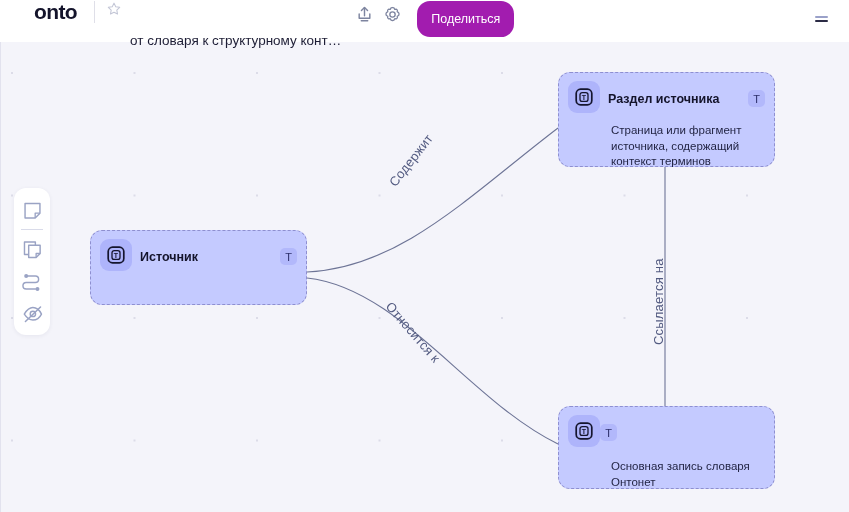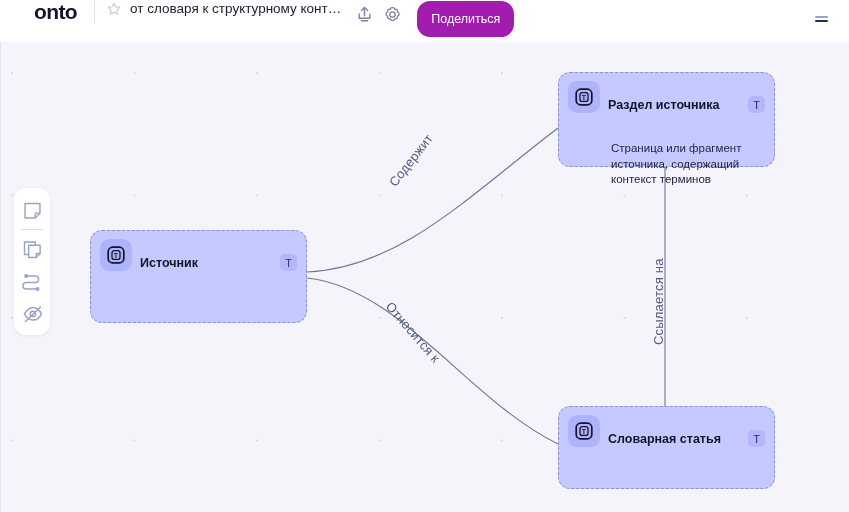--- a/index.html
+++ b/index.html
@@ -83,20 +83,21 @@
     display: block;
   }
   .doc-title {
     font-size: 13.5px;
     color: #1d1d35;
     white-space: nowrap;
     max-width: 246px;
     overflow: hidden;
     text-overflow: ellipsis;
     margin-right: 10px;
+    margin-top: 32px;
   }
   .icon-btn {
     width: 26px;
     height: 26px;
     display: flex;
     align-items: center;
     justify-content: center;
     margin-right: 2px;
     border-radius: 6px;
   }
@@ -213,28 +214,28 @@
 
   
   .node {
     position: absolute;
     background: #c4caff;
     border: 1.6px dashed #8e8fd0;
     border-radius: 12px;
     box-sizing: border-box;
     z-index: 10;
   }
-  #node-source      { left: 90px;  top: 230px; width: 217px; height: 93px; }
+  #node-source      { left: 90px;  top: 230px; width: 217px; height: 75px; }
   #node-section     { left: 558px; top: 72px;  width: 217px; height: 95px; }
   #node-entry       { left: 558px; top: 406px; width: 217px; height: 83px; }
 
   .node-head {
     position: relative;
     display: flex;
-    align-items: flex-end;
+    align-items: center;
     padding: 8px 9px 0 9px;
   }
   .node-icon {
     width: 32px;
     height: 32px;
     border-radius: 9px;
     background: #aeb4fb;
     display: flex;
     align-items: center;
     justify-content: center;
@@ -260,21 +261,21 @@
     align-items: center;
     justify-content: center;
     flex: 0 0 17px;
     margin-top: 3px;
   }
   .node-desc {
     font-size: 11.5px;
     color: #1f2140;
     line-height: 1.35;
     padding: 0 12px 0 52px;
-    margin-top: 28px;
+    margin-top: 10px;
   }
   #node-entry .node-desc { margin-top: 12px; }
 </style>
 </head>
 <body>
 
 <div id="app">
 
   <div class="canvas">
     <div class="canvas-left-rule"></div>
@@ -321,23 +322,23 @@
 
   <div class="node" id="node-entry">
     <div class="node-head">
       <div class="node-icon">
         <svg width="18" height="18" viewBox="0 0 18 18">
           <rect x="1.2" y="1.2" width="15.6" height="15.6" rx="4.4" fill="none" stroke="#15152e" stroke-width="1.7"></rect>
           <rect x="5" y="4.6" width="8" height="8.8" rx="2.2" fill="none" stroke="#15152e" stroke-width="1.3"></rect>
           <text x="9" y="11.6" font-size="7" font-family="Liberation Sans, sans-serif" font-weight="bold" fill="#15152e" text-anchor="middle">T</text>
         </svg>
       </div>
-      <div class="node-title">Словарная статья</div>
       <div class="type-badge">T</div>
     </div>
+    <div class="node-desc">Основная запись словаря Онтонет</div>
   </div>
 
   <div class="tool-palette">
     <div class="tool-btn">
       <svg width="21" height="21" viewBox="0 0 22 22">
         <path d="M3.2 3.6 h15.6 v10.2 l-5 5 h-10.6 z" fill="none" stroke="#9aa3c4" stroke-width="1.5" stroke-linejoin="round"></path>
         <path d="M18.8 13.8 h-5 v5" fill="none" stroke="#9aa3c4" stroke-width="1.4" stroke-linejoin="round"></path>
       </svg>
     </div>
     <div class="tool-sep"></div>

